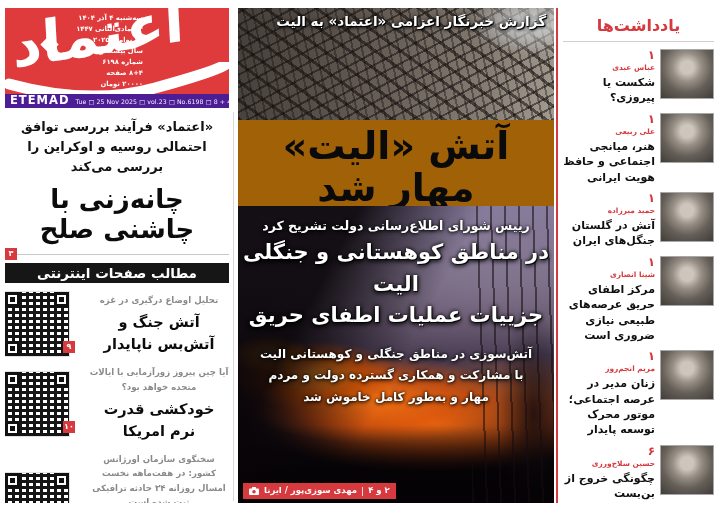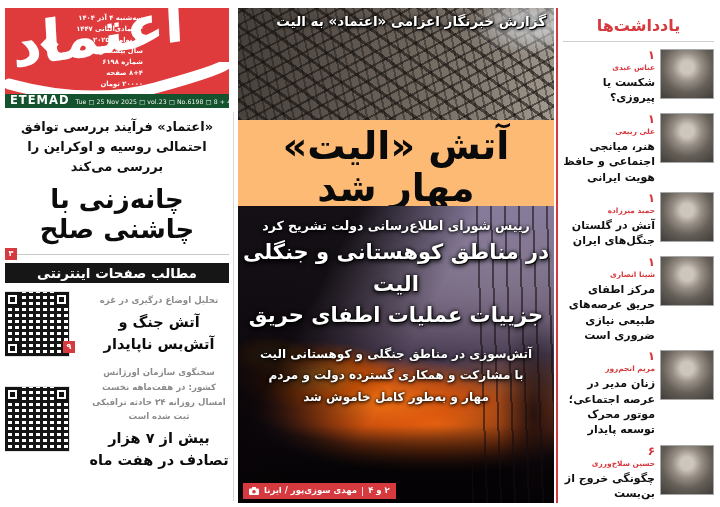--- a/index.html
+++ b/index.html
@@ -13,21 +13,21 @@
 
   
   .leftcol{position:absolute;left:5px;top:8px;width:224px;height:495px;overflow:hidden;}
   .logo-box{position:relative;width:100%;height:86px;background:#df3a3c;overflow:hidden;}
   .logo-cal{position:absolute;right:-6px;top:-12px;width:100%;text-align:left;color:#fff;
     font-size:58px;font-weight:bold;transform:rotate(-9deg) skewX(-6deg);letter-spacing:-4px;}
   .logo-swoosh{position:absolute;left:0;bottom:-6px;}
   .logo-diamond{position:absolute;left:38px;top:30px;width:13px;height:13px;background:#fff;transform:rotate(45deg);}
   .dateline{position:absolute;right:86px;top:5px;width:68px;color:#fff;font-size:6.8px;
     font-weight:bold;line-height:1.62;text-align:right;}
-  .etemad-bar{display:flex;align-items:center;direction:ltr;width:100%;height:14px;background:#14532d;
+  .etemad-bar{display:flex;align-items:center;direction:ltr;width:100%;height:14px;background:#4c1d95;
     color:#fff;padding:0 5px;gap:6px;}
   .etemad-latin{font-size:11.5px;font-weight:bold;letter-spacing:1px;line-height:1;}
   .etemad-info{font-size:6.2px;white-space:nowrap;letter-spacing:.1px;opacity:.95;}
 
   .lead{position:relative;padding:9px 4px 10px;text-align:center;border-bottom:1px solid #c9c9c9;}
   .lead-kicker{font-size:13px;font-weight:bold;line-height:1.55;color:#111;}
   .lead-headline{font-size:26px;font-weight:bold;color:#0c0c0c;margin-top:7px;letter-spacing:-.5px;}
   .pbadge{display:inline-block;background:#d6393e;color:#fff;font-size:8px;font-weight:bold;
     min-width:12px;height:12px;line-height:12px;text-align:center;}
   .lead .pbadge{position:absolute;left:0;bottom:-6px;}
@@ -50,21 +50,21 @@
   
   .centercol{position:absolute;left:238px;top:8px;width:316px;height:495px;}
   .photo-burnt{position:relative;width:100%;height:112px;overflow:hidden;background:
       radial-gradient(ellipse 90px 45px at 93% 14%,#d3d6d8,rgba(211,214,216,0) 70%),
       repeating-linear-gradient(36deg,rgba(18,14,12,.55) 0 3px,rgba(0,0,0,0) 3px 15px),
       repeating-linear-gradient(-28deg,rgba(14,11,9,.5) 0 2px,rgba(0,0,0,0) 2px 11px),
       repeating-linear-gradient(78deg,rgba(25,20,17,.4) 0 2px,rgba(0,0,0,0) 2px 9px),
       linear-gradient(100deg,#453f3a 0%,#58504a 30%,#6e655d 55%,#857c73 78%,#a39a90 100%);}
   .report-strip{position:absolute;top:5px;right:8px;color:#fff;font-size:13.5px;font-weight:bold;
       text-shadow:0 1px 3px #000,0 0 5px #000,1px 1px 0 #000;}
-  .head-block{height:86px;text-align:center;padding-top:6px;background:#fdba74;}
+  .head-block{height:86px;text-align:center;padding-top:6px;background:#a16207;}
   .main-headline{font-size:38px;font-weight:bold;color:#0a0a0a;letter-spacing:-1px;line-height:1.1;}
   .main-subhead{font-size:15px;font-weight:bold;color:#1a1a1a;margin-top:8px;}
   .photo-fire{position:relative;width:100%;height:297px;overflow:hidden;background:
       radial-gradient(ellipse 140% 55% at 80% 28%,rgba(170,160,185,.30),rgba(0,0,0,0) 60%),
       linear-gradient(180deg,#867a9c 0%,#786b85 20%,#5c4d63 38%,#3d3147 52%,#231a2a 66%,#0e0a10 82%,#050305 100%);}
   .photo-fire .flames{position:absolute;inset:0;background:
       radial-gradient(ellipse 55px 26px at 10% 50%,#ffd98c,rgba(255,140,20,.85) 40%,rgba(255,120,0,0) 72%),
       radial-gradient(ellipse 110px 44px at 24% 57%,#ff9a28,rgba(255,100,0,.75) 45%,rgba(255,100,0,0) 78%),
       radial-gradient(ellipse 170px 55px at 42% 65%,#f57414,rgba(235,90,10,.6) 48%,rgba(235,90,10,0) 80%),
       radial-gradient(ellipse 210px 62px at 62% 73%,#e06312,rgba(210,80,10,.5) 50%,rgba(210,80,10,0) 82%),
@@ -143,20 +143,32 @@
         <div class="wtitle">آتش جنگ و آتش‌بس ناپایدار</div>
       </div>
       <div class="qr">
           <i class="tl"></i>
           <i class="tr"></i>
           <i class="bl"></i>
         <span class="pbadge">۹</span>
       </div>
     </div>
 
+    <div class="witem">
+      <div class="wtext">
+        <div class="wkicker">آیا چین پیروز زورآزمایی با ایالات متحده خواهد بود؟</div>
+        <div class="wtitle">خودکشی قدرت نرم امریکا</div>
+      </div>
+      <div class="qr">
+          <i class="tl"></i>
+          <i class="tr"></i>
+          <i class="bl"></i>
+        <span class="pbadge">۱۰</span>
+      </div>
+    </div>
 
     <div class="witem">
       <div class="wtext">
         <div class="wkicker">سخنگوی سازمان اورژانس کشور: در هفت‌ماهه نخست امسال روزانه ۳۴ حادثه ترافیکی ثبت شده است</div>
         <div class="wtitle">بیش از ۷ هزار تصادف در هفت ماه</div>
       </div>
       <div class="qr">
           <i class="tl"></i>
           <i class="tr"></i>
 

